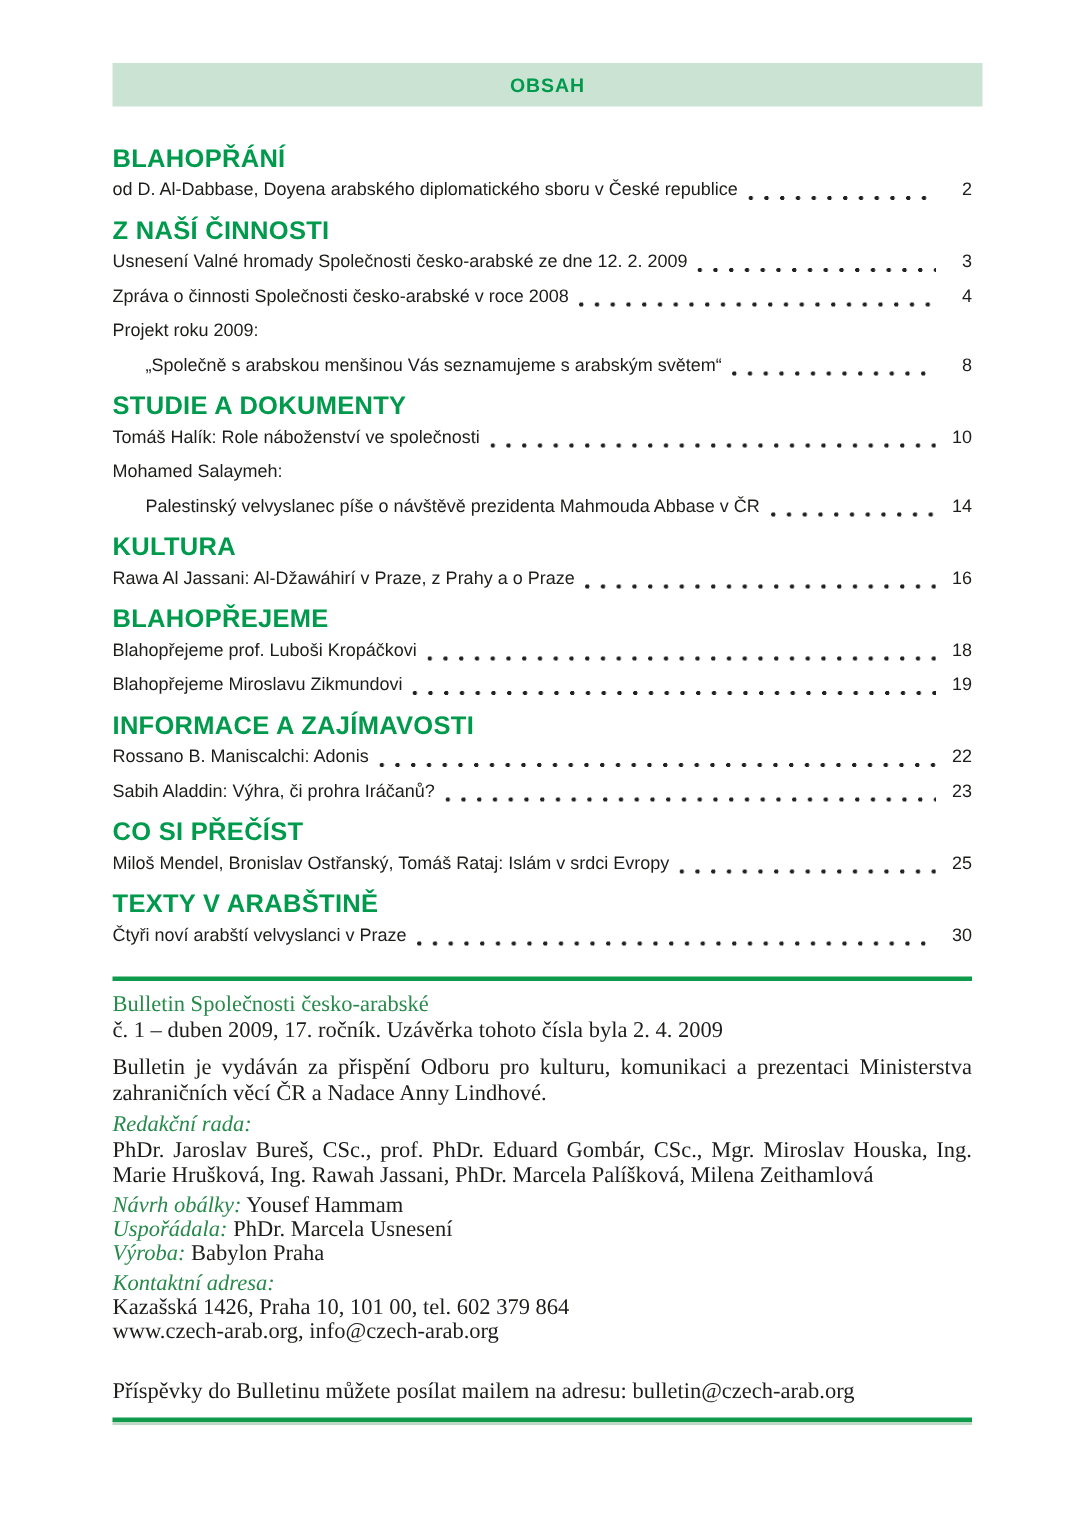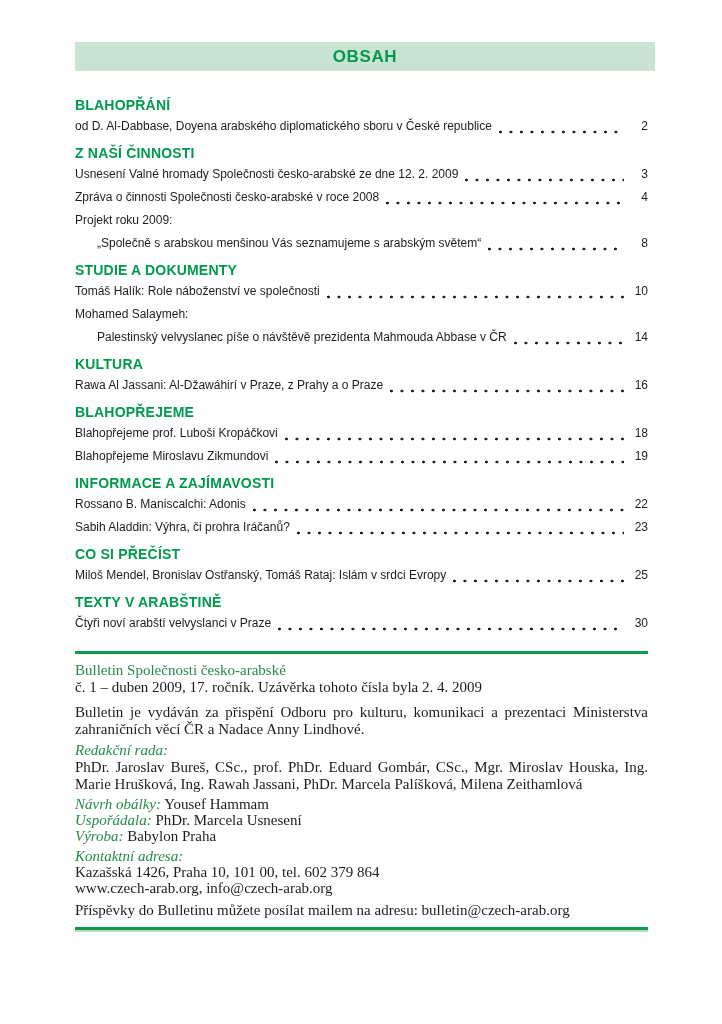--- a/index.html
+++ b/index.html
@@ -16,27 +16,27 @@
     padding:42px 74px 0 75px;overflow:hidden;
     font-family:"Liberation Sans","DejaVu Sans",sans-serif;
     color:var(--text-color);
   }
   
   .obsah-bar{
     width:580px;height:29px;background:var(--bar-background);
     display:flex;align-items:center;justify-content:center;
   }
   .obsah-bar span{
-    font-size:17px;font-weight:bold;letter-spacing:0.6px;color:var(--accent-green);
+    font-size:13px;font-weight:bold;letter-spacing:0.6px;color:var(--accent-green);
   }
   
   .toc{margin-top:25px;width:573px;}
   .toc-section + .toc-section{margin-top:6px;}
   .toc-heading{
-    font-size:14px;font-weight:bold;line-height:19px;
+    font-size:17px;font-weight:bold;line-height:19px;
     color:var(--accent-green);letter-spacing:0.2px;
   }
   .toc-row{display:flex;line-height:23px;font-size:12px;}
   .toc-row.indent{padding-left:22px;}
   .entry-text{flex:0 1 auto;}
   .leader{
     flex:1 1 auto;min-width:12px;height:4px;align-self:flex-end;
     margin:0 2px 4px 7px;
     background-image:radial-gradient(circle at 1.5px 2px,#222 1.35px,rgba(0,0,0,0) 1.6px);
     background-size:10.5px 4px;background-repeat:repeat-x;
@@ -53,21 +53,21 @@
   }
   .pub-title{margin-top:8px;color:var(--serif-green);}
   .support-note{margin-top:8px;text-align:justify;}
   .green-italic{color:var(--serif-green);font-style:italic;}
   .board-label{margin-top:4px;}
   .board-names{text-align:justify;}
   .credits{margin-top:3px;}
   .credit-line{line-height:16px;}
   .contact-block{margin-top:4px;}
   .contact-block div{line-height:16px;}
-  .submission{margin-top:6px;}
+  .submission{margin-top:24px;}
 </style>
 </head>
 <body>
 
 <div class="page">
 
   <div class="obsah-bar">
     <span>OBSAH</span>
   </div>
 

